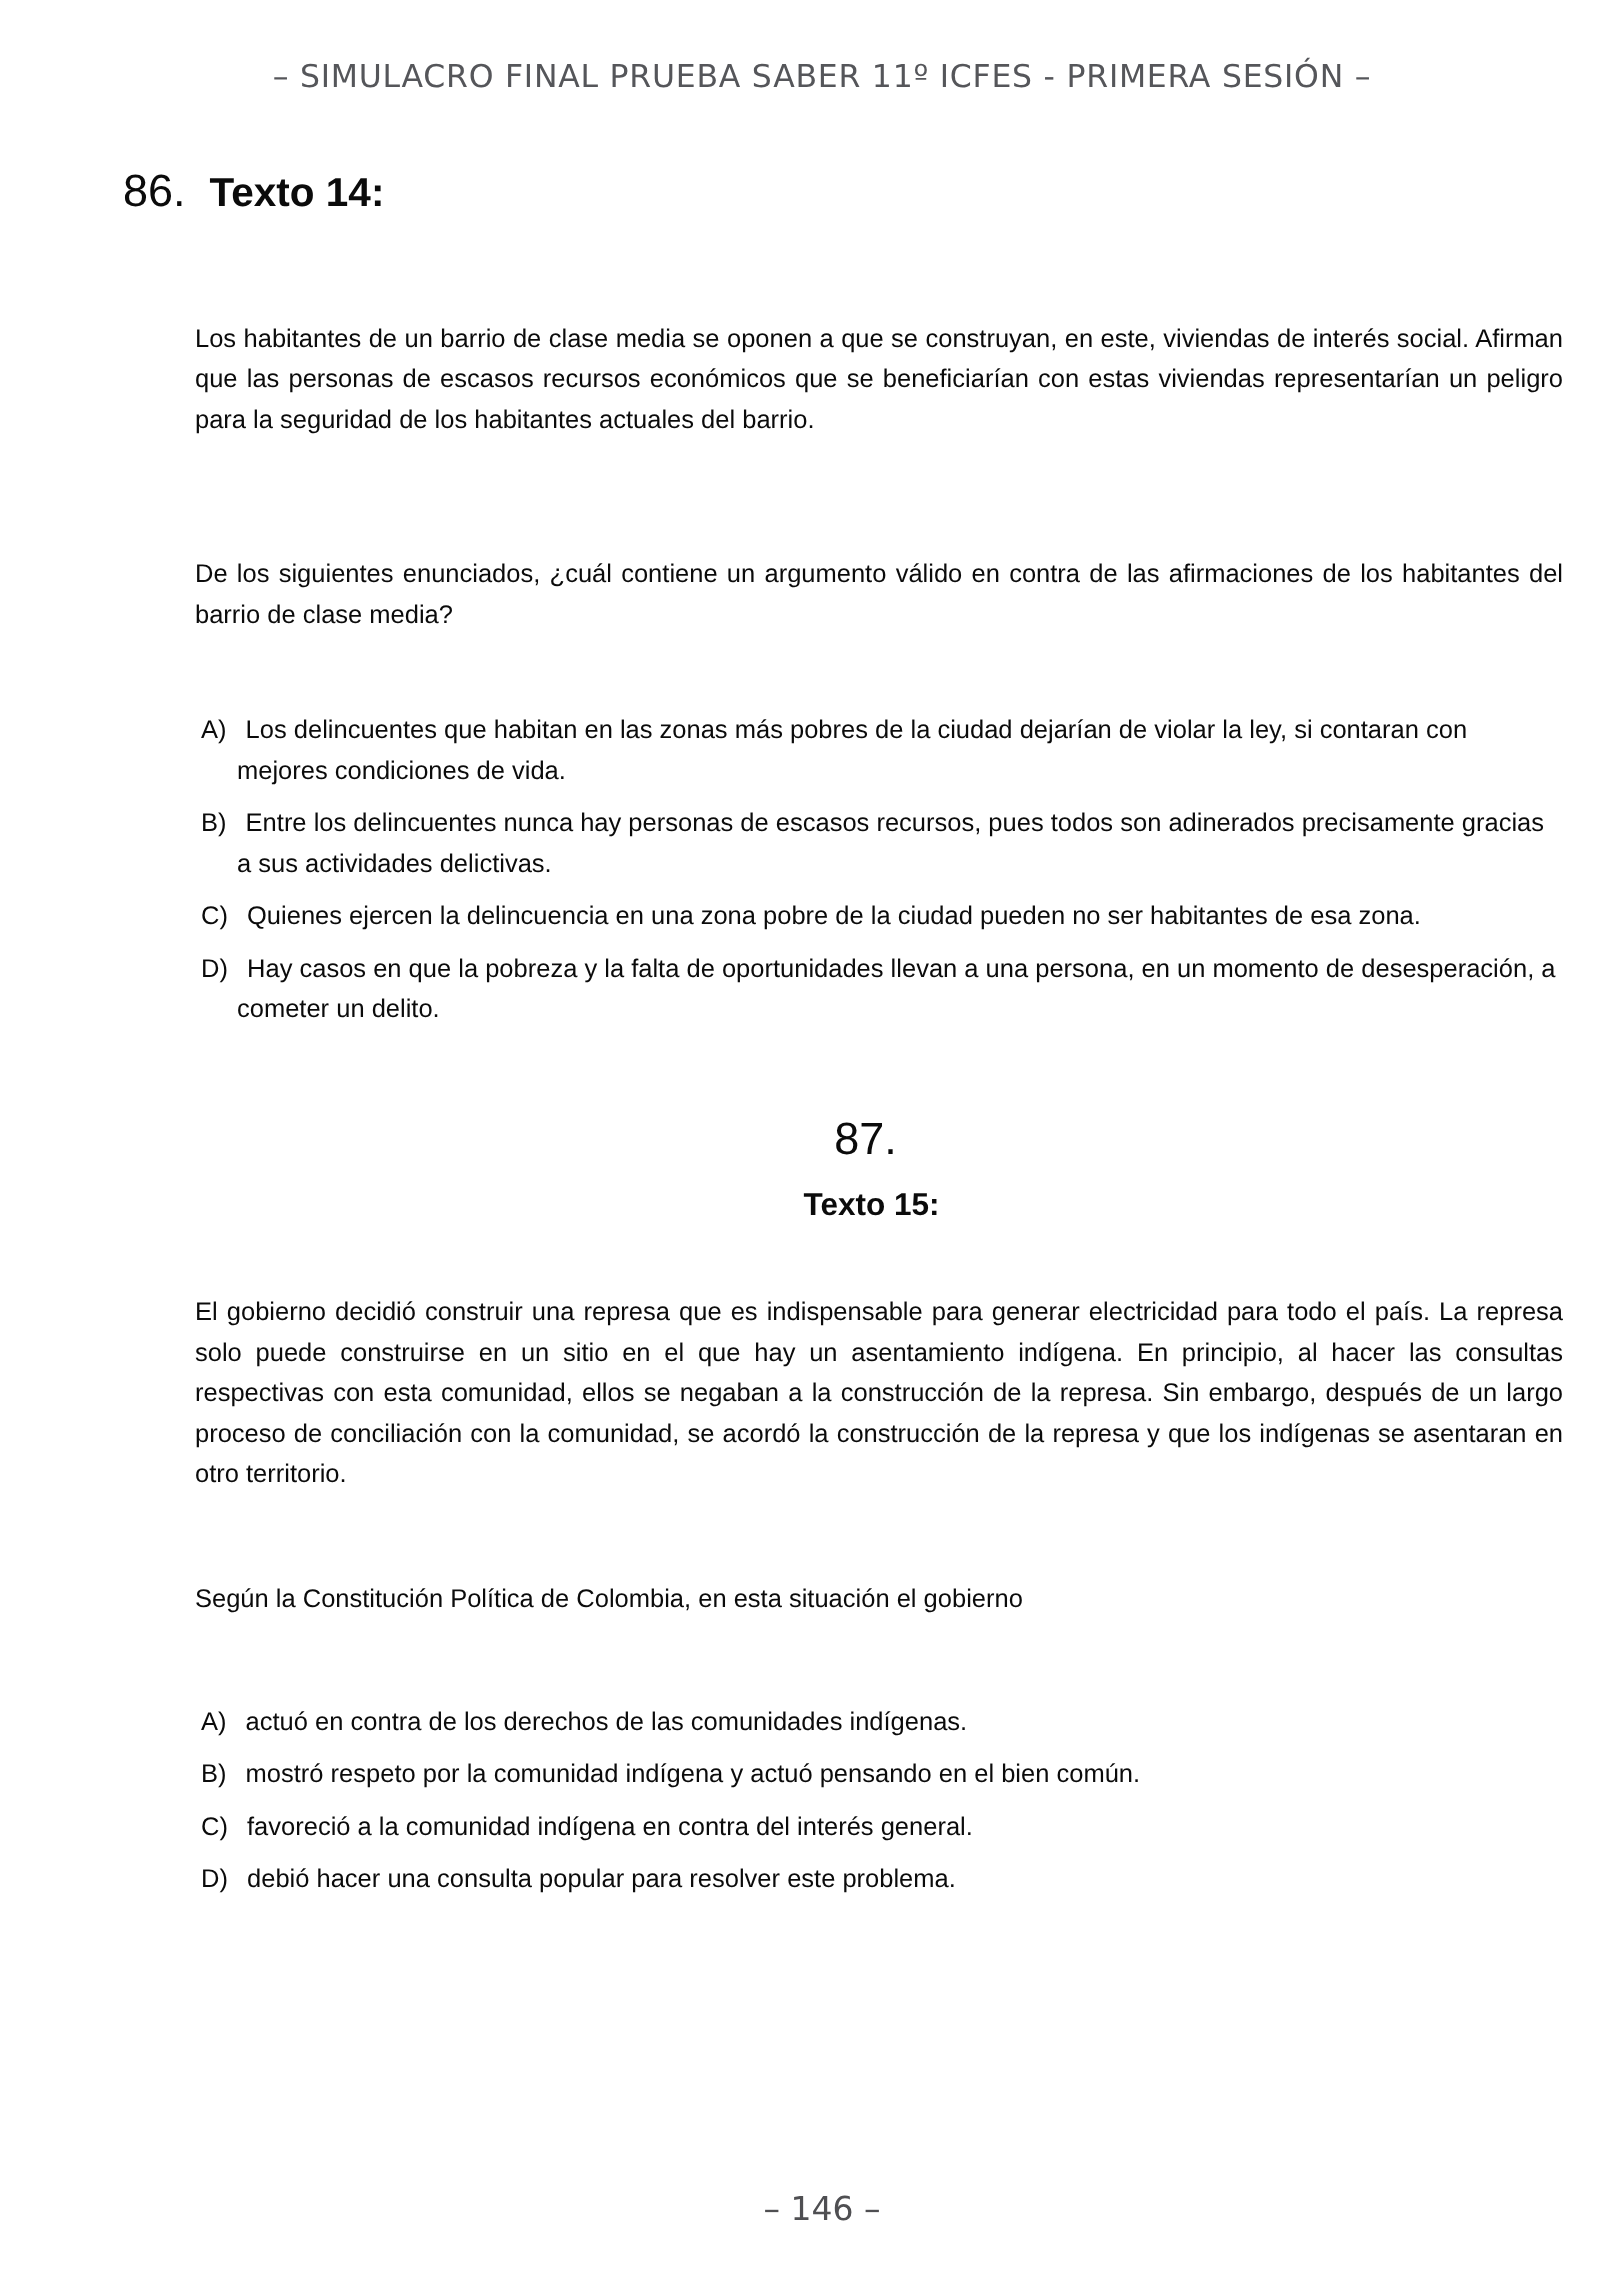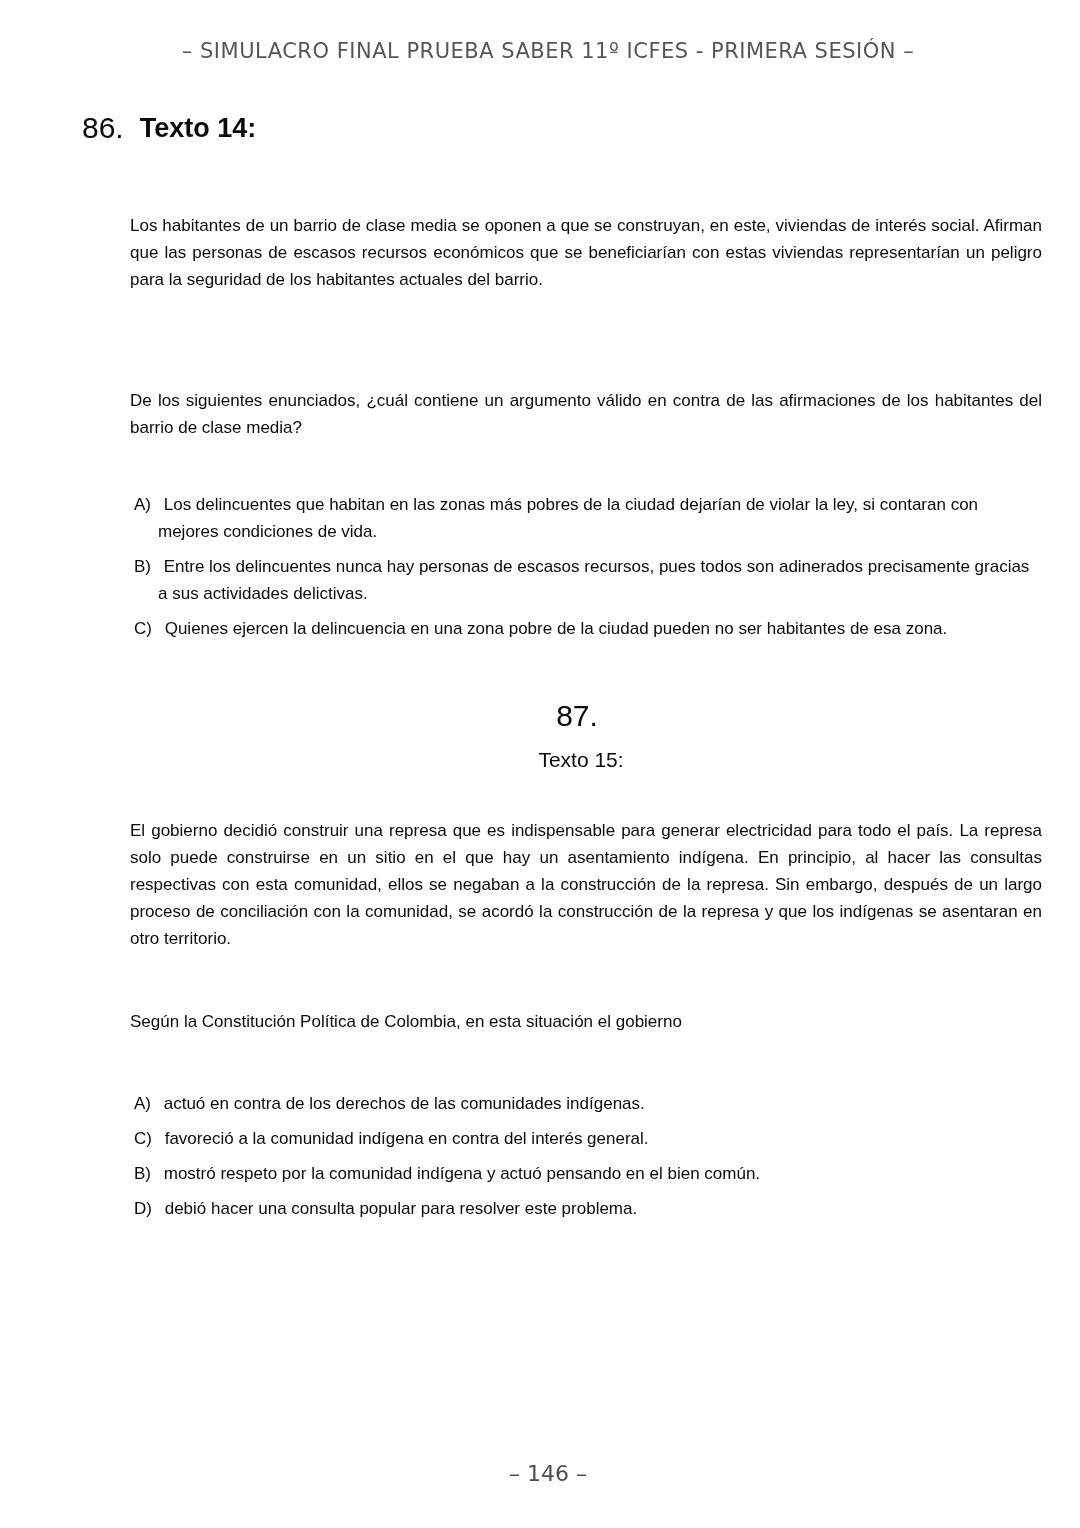--- a/index.html
+++ b/index.html
@@ -31,30 +31,30 @@
     white-space: nowrap;
   }
   .q-heading-86 { margin-top: 30px; }
   .q-heading-87 { margin-top: 32px; flex-direction: column; }
   .q-number {
     font-size: 30px;
     color: #0b0b0b;
   }
   .q-label { margin-left: 8px; font-size: 27px; }
   .q-label.bold { font-weight: bold; }
-  .q-label.regular { font-weight: normal; font-size: 21px; }
+  .q-label.regular { font-weight: bold; font-size: 21px; }
   .passage, .prompt, .options {
     margin-left: 110px;
     width: 920px;
     font-size: 17px;
     line-height: 27px;
   }
   .passage, .prompt { text-align: justify; }
   .passage-86 { margin-top: 54px; }
-  .prompt-86  { margin-top: 86px; }
+  .prompt-86  { margin-top: 68px; }
   .options-86 { margin-top: 38px; }
   .passage-87 { margin-top: 27px; }
   .prompt-87  { margin-top: 48px; }
   .options-87 { margin-top: 43px; }
   .option {
     padding-left: 28px;
     text-indent: -28px;
     text-align: left;
   }
   .page-footer {
@@ -81,34 +81,35 @@
     <div class="q-heading q-heading-86">
       <span class="q-number">86.</span>
       <span class="q-label bold">Texto 14:</span>
     </div>
     <div class="passage passage-86">Los habitantes de un barrio de clase media se oponen a que se construyan, en este, viviendas de interés social. Afirman que las personas de escasos recursos económicos que se beneficiarían con estas viviendas representarían un peligro para la seguridad de los habitantes actuales del barrio.</div>
     <div class="prompt prompt-86">De los siguientes enunciados, ¿cuál contiene un argumento válido en contra de las afirmaciones de los habitantes del barrio de clase media?</div>
     <div class="options options-86">
       <div class="option"><span>A)</span> <span>Los delincuentes que habitan en las zonas más pobres de la ciudad dejarían de violar la ley, si contaran con mejores condiciones de vida.</span></div>
       <div class="option"><span>B)</span> <span>Entre los delincuentes nunca hay personas de escasos recursos, pues todos son adinerados precisamente gracias a sus actividades delictivas.</span></div>
       <div class="option"><span>C)</span> <span>Quienes ejercen la delincuencia en una zona pobre de la ciudad pueden no ser habitantes de esa zona.</span></div>
+      <div class="option"><span>D)</span> <span>Hay casos en que la pobreza y la falta de oportunidades llevan a una persona, en un momento de desesperación, a cometer un delito.</span></div>
     </div>
   </div>
 
   <div>
     <div class="q-heading q-heading-87">
       <span class="q-number">87.</span>
       <span class="q-label regular">Texto 15:</span>
     </div>
     <div class="passage passage-87">El gobierno decidió construir una represa que es indispensable para generar electricidad para todo el país. La represa solo puede construirse en un sitio en el que hay un asentamiento indígena. En principio, al hacer las consultas respectivas con esta comunidad, ellos se negaban a la construcción de la represa. Sin embargo, después de un largo proceso de conciliación con la comunidad, se acordó la construcción de la represa y que los indígenas se asentaran en otro territorio.</div>
     <div class="prompt prompt-87">Según la Constitución Política de Colombia, en esta situación el gobierno</div>
     <div class="options options-87">
       <div class="option"><span>A)</span> <span>actuó en contra de los derechos de las comunidades indígenas.</span></div>
+      <div class="option"><span>B)</span> <span>mostró respeto por la comunidad indígena y actuó pensando en el bien común.</span></div>
       <div class="option"><span>C)</span> <span>favoreció a la comunidad indígena en contra del interés general.</span></div>
-      <div class="option"><span>B)</span> <span>mostró respeto por la comunidad indígena y actuó pensando en el bien común.</span></div>
       <div class="option"><span>D)</span> <span>debió hacer una consulta popular para resolver este problema.</span></div>
     </div>
   </div>
 
   <div class="page-footer">
     <span>– 146 –</span>
   </div>
 
 </div>
 

